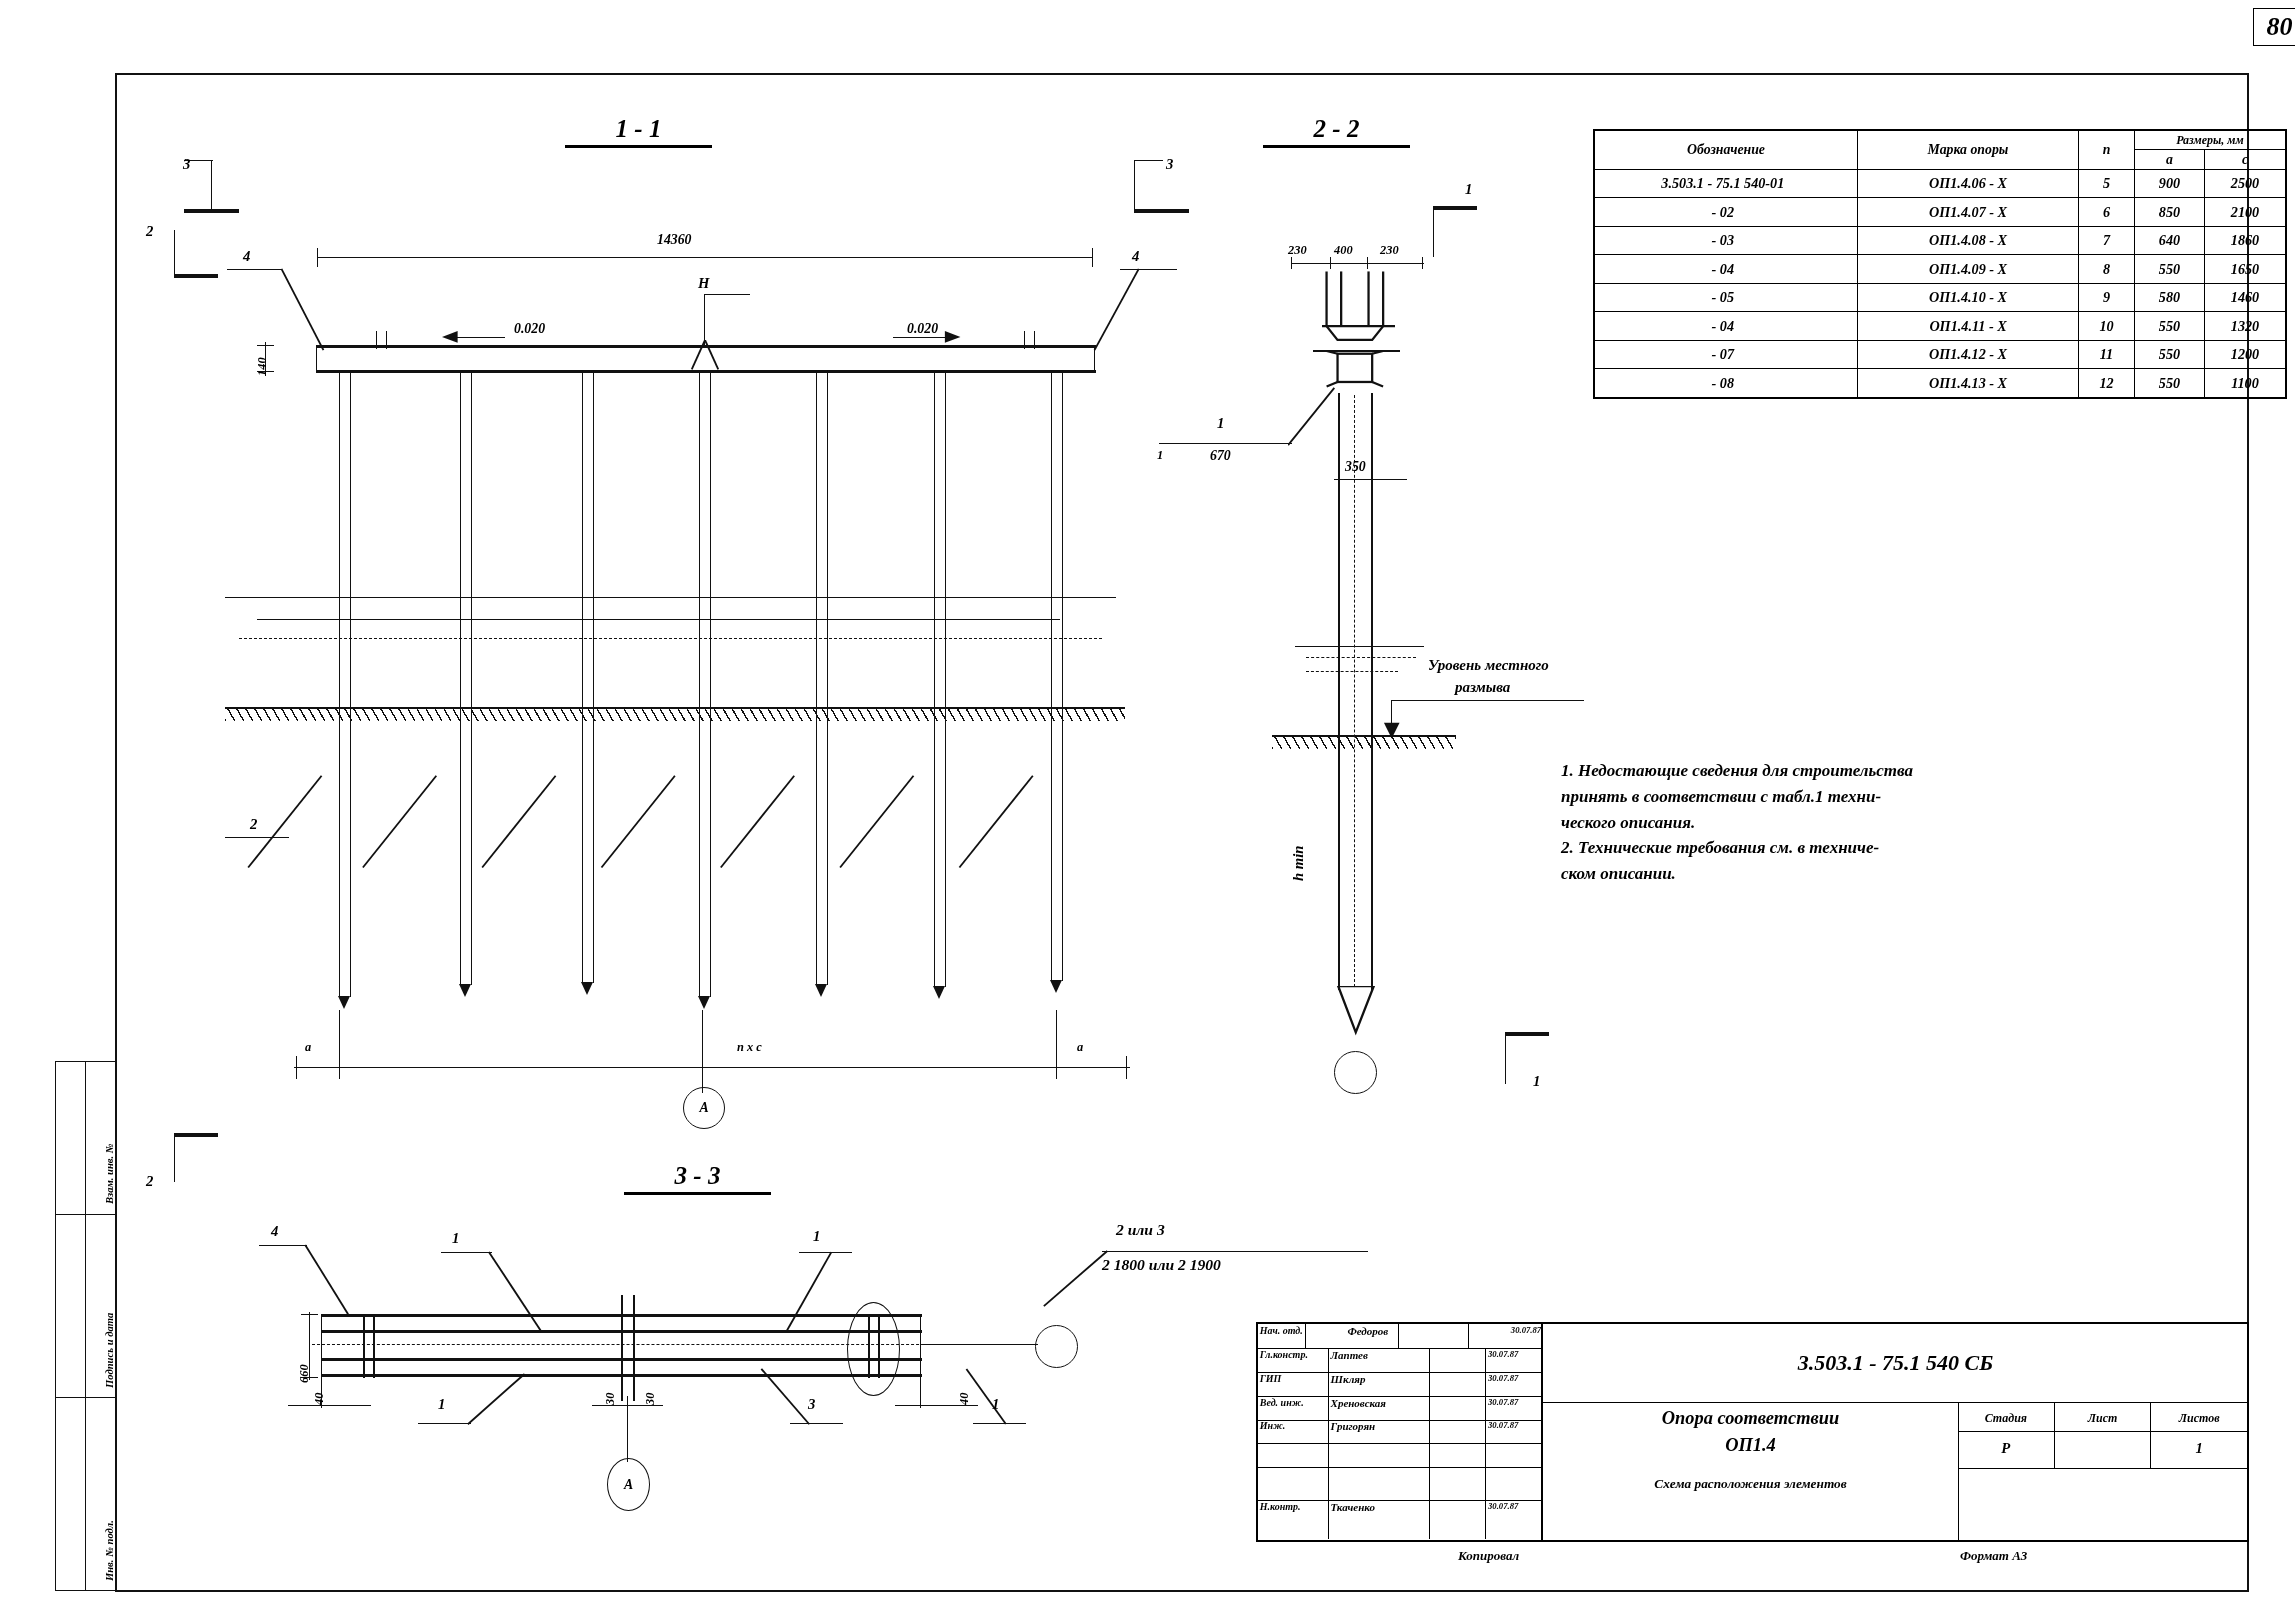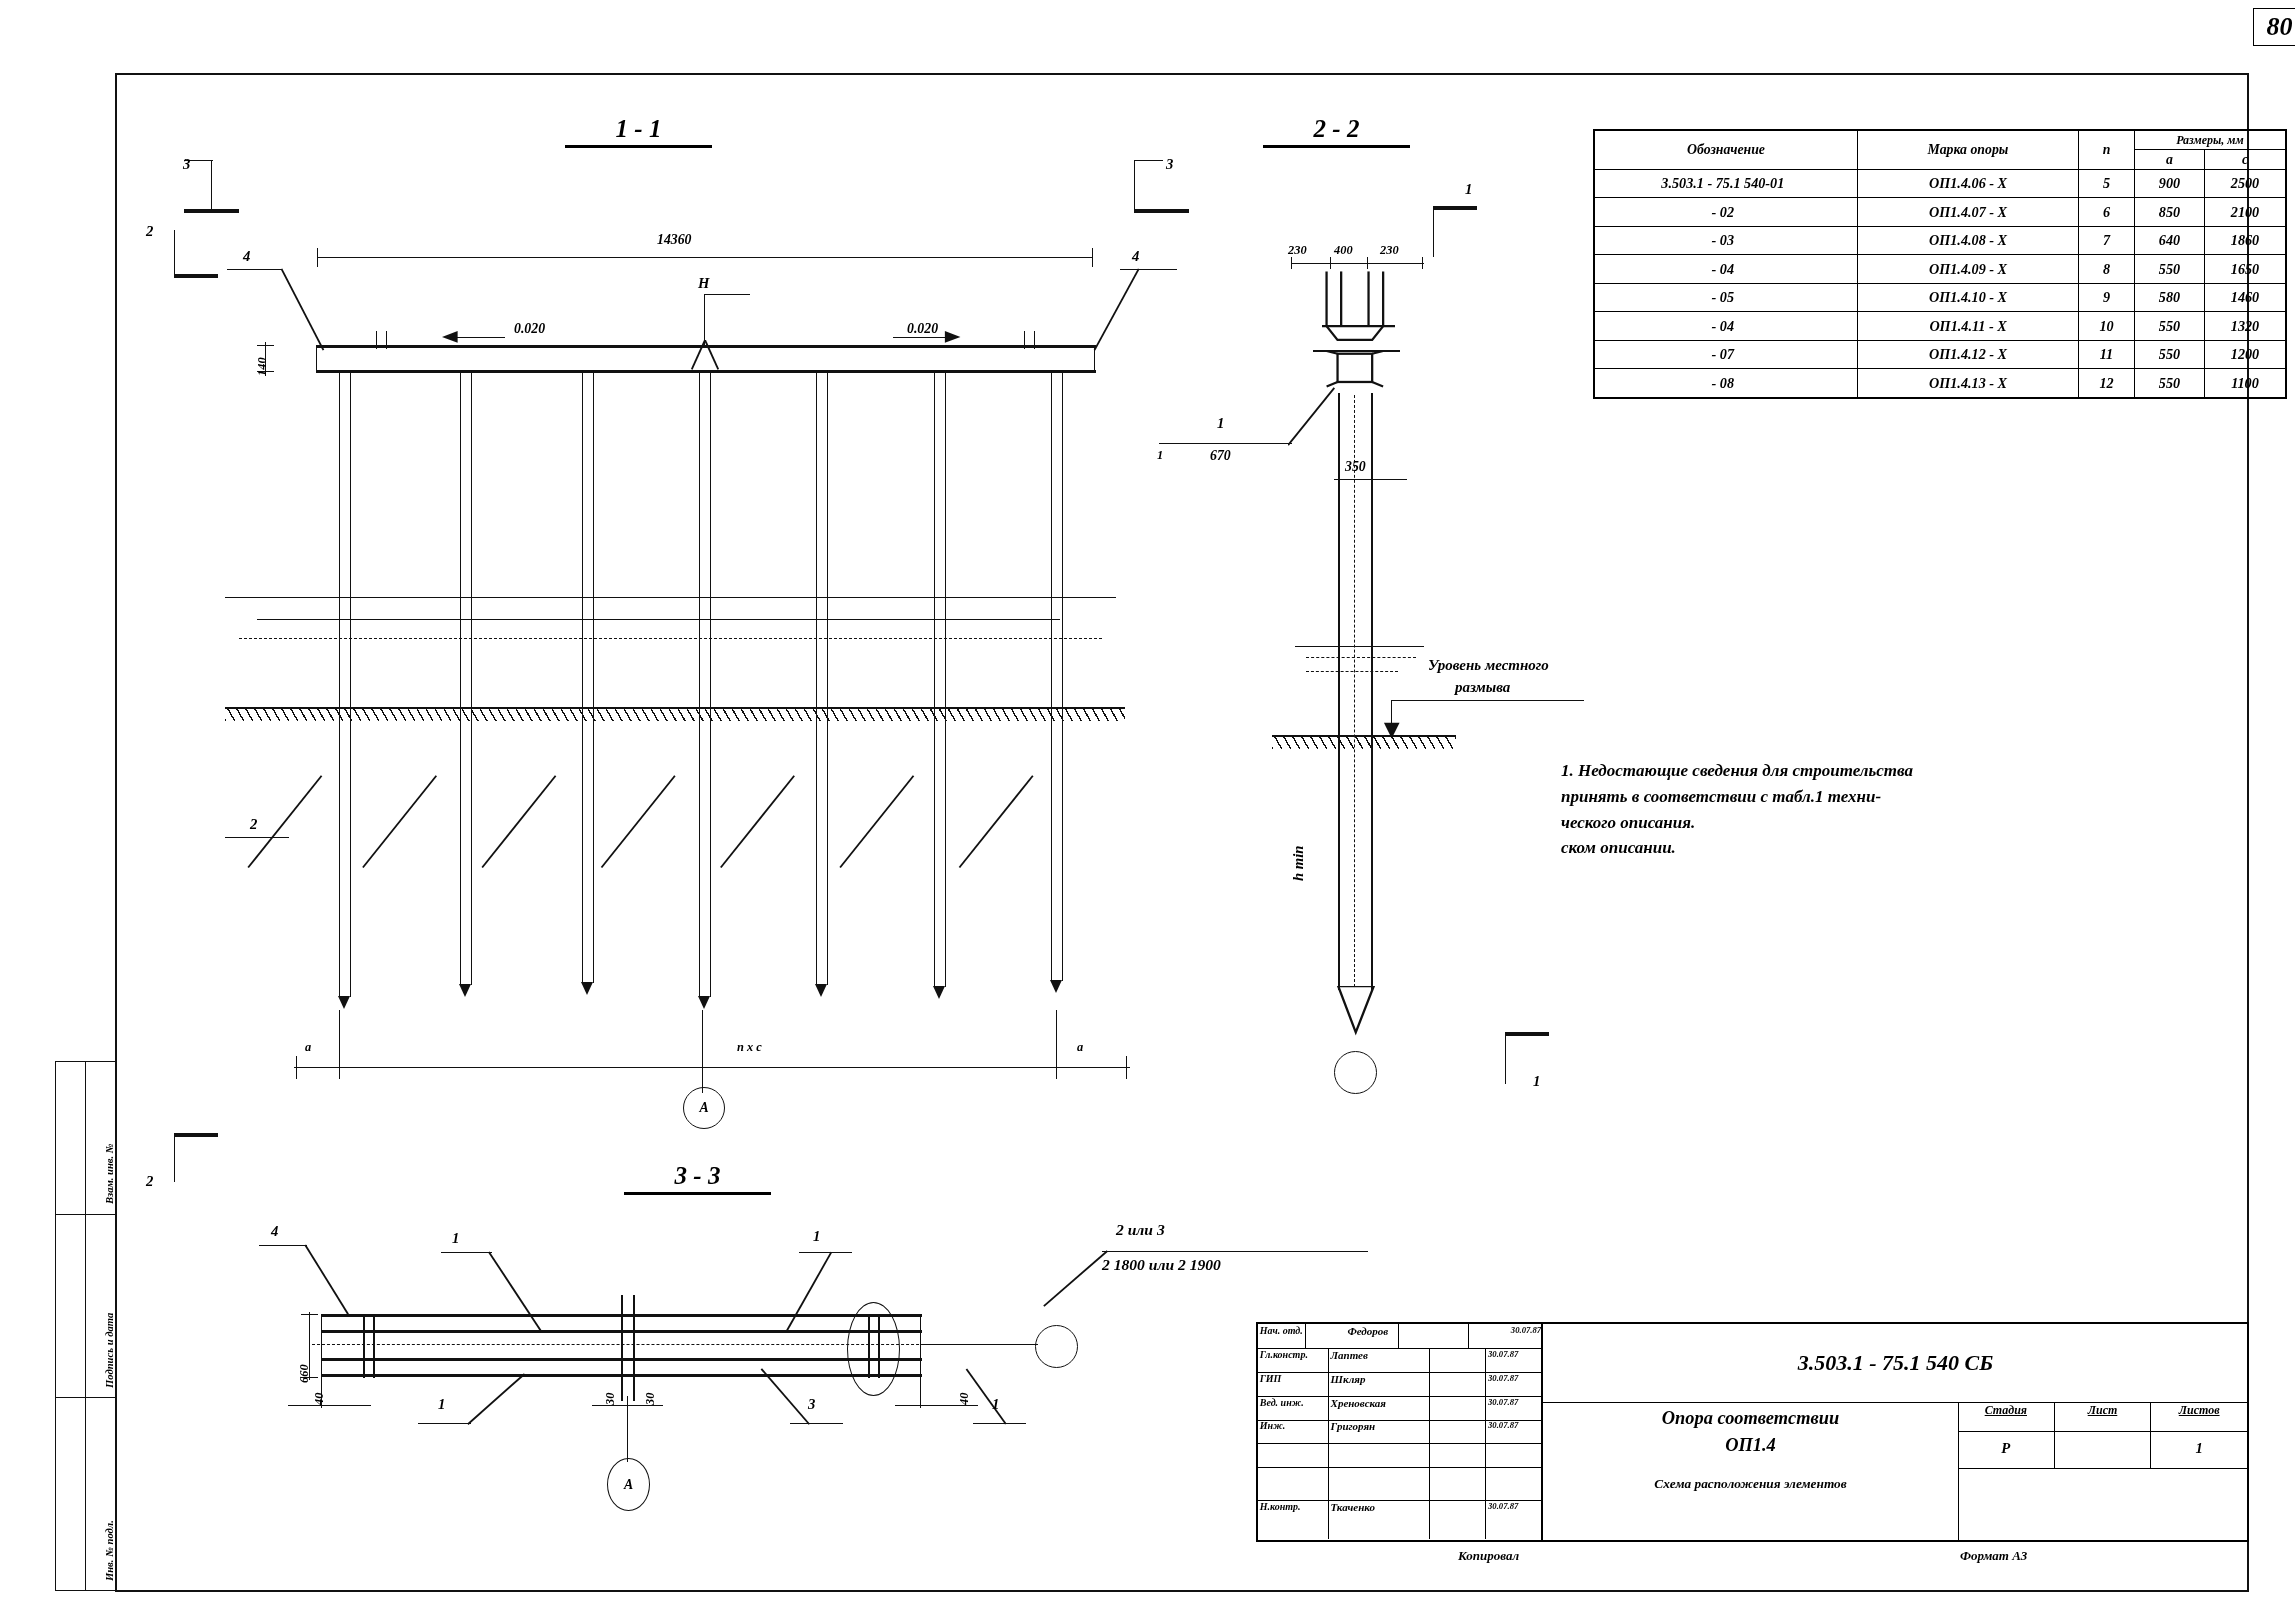--- a/index.html
+++ b/index.html
@@ -65,21 +65,21 @@
            justify-content:center;font-size:22px;font-style:italic;font-weight:bold;}
   #tb-name{position:absolute;left:285px;top:78px;width:415px;height:138px;
            border-right:1.8px solid #000;}
   #tb-name .t1{font-size:18.4px;font-style:italic;font-weight:bold;text-align:center;
                padding-top:6.4px;line-height:1.1;}
   #tb-name .t2{font-size:13.3px;font-style:italic;font-weight:bold;text-align:center;
                padding-top:21px;}
   #tb-right{position:absolute;left:700px;top:78px;width:289px;height:138px;}
   #tb-right .hdr{display:flex;height:28.5px;border-bottom:1.8px solid #000;}
   #tb-right .hdr div{flex:1;text-align:center;font-size:12px;font-style:italic;
-                     font-weight:bold;border-right:1.8px solid #000;padding-top:1px;text-decoration:underline;}
+                     font-weight:bold;border-right:1.8px solid #000;padding-top:9px;}
   #tb-right .hdr div:last-child{border-right:none;}
   #tb-right .vals{display:flex;height:36px;border-bottom:1.8px solid #000;}
   #tb-right .vals div{flex:1;text-align:center;font-size:14.7px;font-style:italic;
                       font-weight:bold;border-right:1.8px solid #000;padding-top:8.3px;}
   #tb-right .vals div:last-child{border-right:none;}
   #tb-right .org{height:72px;display:flex;align-items:center;justify-content:center;
                  font-size:17.4px;font-weight:bold;letter-spacing:2.3px;}
   .below-tb{position:absolute;font-size:13px;font-style:italic;font-weight:bold;}
 
   
@@ -430,20 +430,21 @@
     <td>550</td>
     <td>1100</td>
   </tr>
 </tbody>
   </table>
 
 <div class="abs" id="notes">
   <div>1. Недостающие сведения для строительства</div>
   <div>принять в соответствии с табл.1 техни-</div>
   <div>ческого описания.</div>
+  <div>2. Технические требования см. в техниче-</div>
   <div>ском описании.</div>
 </div>
 
 <div class="abs sect-title" style="left:624px;top:1162px;width:147px;">
   <div>3 - 3</div>
   <div class="bar"></div>
 </div>
 
 <div class="abs">
   <div class="ln hl" style="left:321px;top:1314px;width:601px;height:2.8px;"></div>

